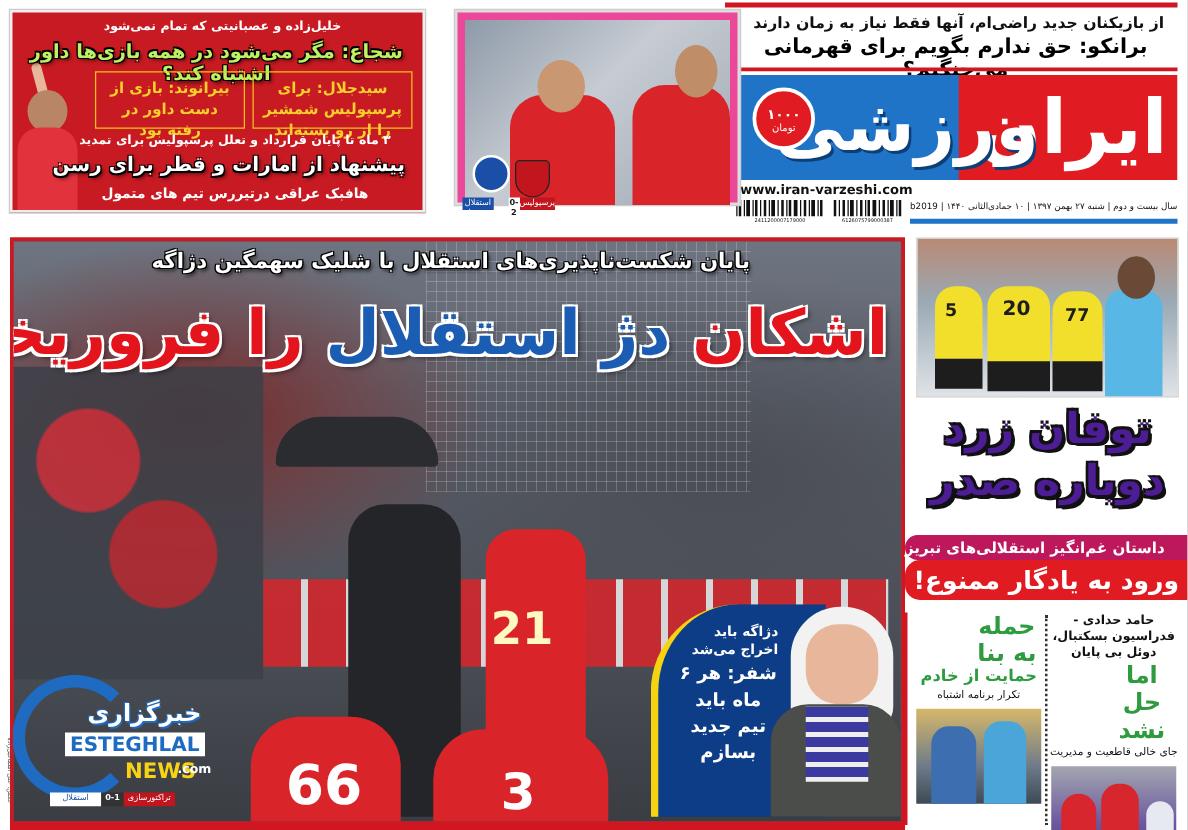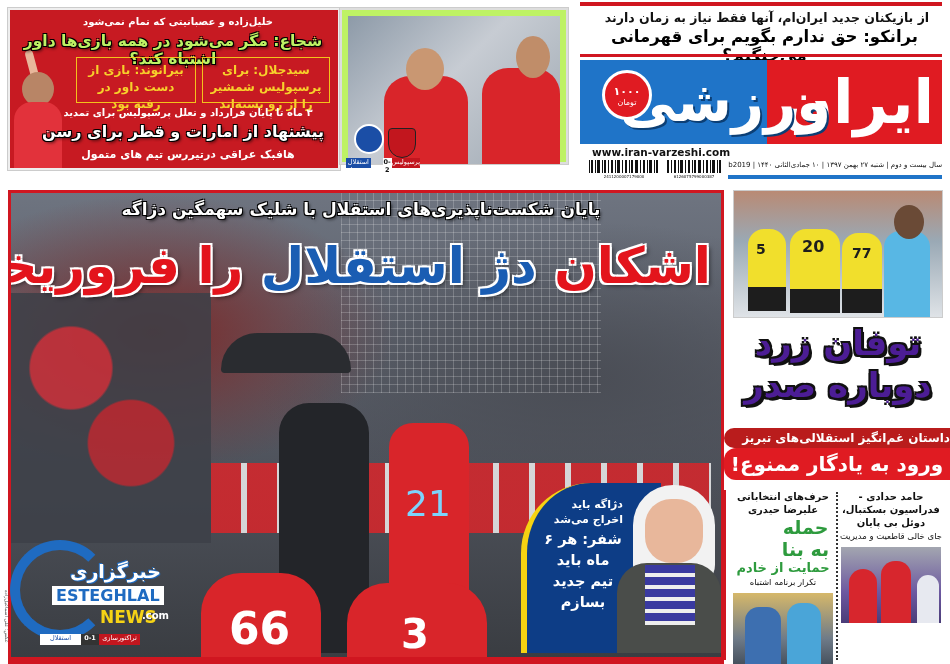--- a/index.html
+++ b/index.html
@@ -36,21 +36,21 @@
   #tl-headline { right: 10px; top: 22px; width: 310px; font-size: 15.5px; color: #bef264; font-weight: bold; }
   .tl-quote { top: 47px; height: 46px; border: 1px solid #f3c21b; color: #f7d02b; font-size: 12px; font-weight: bold; padding: 4px 6px; line-height: 17px; }
   #tl-quote1 { right: 8px; width: 128px; }
   #tl-quote2 { right: 142px; width: 120px; }
   #tl-sub { right: 10px; top: 97px; width: 280px; font-size: 10px; color: #fff; font-weight: bold; }
   #tl-headline2 { right: 10px; top: 112px; width: 290px; font-size: 16px; color: #fff; font-weight: bold; }
   #tl-desc { right: 10px; top: 138px; width: 280px; font-size: 11px; color: #fff; font-weight: bold; }
   #tl-player { left: 4px; top: 40px; width: 48px; height: 118px; }
 
   
-  #tm-frame { left: 340px; top: 8px; width: 228px; height: 156px; background: #bef264; border: 2px solid #ddd; box-shadow: 0 0 0 1px #ccc; }
+  #tm-frame { left: 364px; top: 8px; width: 228px; height: 156px; background: #ec4899; border: 2px solid #ddd; box-shadow: 0 0 0 1px #ccc; }
   #tm-photo { left: 6px; top: 6px; width: 212px; height: 148px; background: linear-gradient(135deg,#8d9aa8 0%,#c7ccd3 45%,#9da7b1 100%); overflow: hidden; }
   .player-shirt { background: #d9252a; }
   #tm-p1 { left: 36px; top: 60px; width: 84px; height: 92px; border-radius: 26px 26px 0 0; }
   #tm-p1-head { left: 58px; top: 32px; width: 38px; height: 42px; border-radius: 50%; background: #c99772; }
   #tm-p2 { left: 134px; top: 52px; width: 78px; height: 100px; border-radius: 26px 26px 0 0; }
   #tm-p2-head { left: 168px; top: 20px; width: 34px; height: 42px; border-radius: 50%; background: #c08d69; }
   #tm-esteghlal-badge { left: 6px; top: 108px; width: 30px; height: 30px; border-radius: 50%; background: #1b4ea6; border: 2px solid #fff; }
   #tm-perspolis-badge { left: 40px; top: 112px; width: 28px; height: 30px; background: #c2161e; border-radius: 4px 4px 14px 14px; border: 1px solid #222; }
   #tm-score { left: 4px; top: 148px; width: 74px; height: 10px; font-size: 6.5px; color: #fff; display: flex; direction: ltr; }
   #tm-score .s-team-a { background: #1b4ea6; flex: 1; text-align: center; }
@@ -63,21 +63,21 @@
     background:
       radial-gradient(ellipse at 20% 30%, #7a2a2a 0%, transparent 30%),
       radial-gradient(ellipse at 80% 40%, #4a4d55 0%, transparent 40%),
       linear-gradient(180deg, #6e7480 0%, #4e525b 60%, #3a3d42 100%); }
   #fence { left: 330px; top: 0; width: 260px; height: 200px; background: repeating-linear-gradient(0deg, rgba(255,255,255,.2) 0 1px, transparent 1px 8px), repeating-linear-gradient(90deg, rgba(255,255,255,.2) 0 1px, transparent 1px 8px); }
   #red-barrier { left: 200px; top: 270px; width: 500px; height: 70px; background: repeating-linear-gradient(90deg,#d9252a 0 30px,#eee 30px 36px); opacity: .85; }
   #fan-crowd-left { left: 0; top: 100px; width: 200px; height: 250px; background: radial-gradient(circle at 30% 30%, #c7303a 0 18%, transparent 19%), radial-gradient(circle at 60% 60%, #b8272f 0 22%, transparent 23%), #3d4048; opacity: .85; }
   #umbrella { left: 210px; top: 140px; width: 130px; height: 40px; background: #2a2c30; border-radius: 60px 60px 6px 6px; }
   #coach { left: 268px; top: 210px; width: 90px; height: 250px; background: #232529; border-radius: 30px 30px 0 0; }
   #player21 { left: 378px; top: 230px; width: 80px; height: 200px; background: #d9252a; border-radius: 24px 24px 0 0; }
-  #player21-num { left: 394px; top: 290px; font-size: 36px; font-weight: normal; color: #7dd3fc; direction: ltr; }
+  #player21-num { left: 382px; top: 290px; font-size: 36px; font-weight: bold; color: #fef9c3; direction: ltr; }
   #player66 { left: 190px; top: 380px; width: 120px; height: 90px; background: #d9252a; border-radius: 40px 40px 0 0; }
   #player66-num { left: 218px; top: 410px; font-size: 44px; font-weight: bold; color: #fff; direction: ltr; }
   #player3 { left: 336px; top: 390px; width: 140px; height: 80px; background: #d9252a; border-radius: 40px 40px 0 0; }
   #player3-num { left: 390px; top: 418px; font-size: 40px; font-weight: bold; color: #fff; direction: ltr; }
 
   #main-kicker { right: 60px; top: 6px; width: 600px; font-size: 17px; color: #fff; font-weight: bold; text-align: center; }
   #main-headline { left: 20px; top: 38px; width: 680px; text-align: center; font-size: 50px; font-weight: bold; line-height: 70px; white-space: nowrap; }
   #main-headline .hl-red { color: #e3141c; }
   #main-headline .hl-blue { color: #1a5db3; }
   #main-headline span { text-shadow: 2px 2px 0 #fff, -2px 2px 0 #fff, 2px -2px 0 #fff, -2px -2px 0 #fff, 3px 3px 4px rgba(0,0,0,.5); }
@@ -107,21 +107,21 @@
 
   
   #rc-photo { left: 733px; top: 190px; width: 210px; height: 128px; border: 1px solid #ccc; background: linear-gradient(180deg,#b98a74 0%, #9aa9b5 40%, #dfe3e7 100%); overflow: hidden; }
   .yplayer { background: #f1df2c; border-radius: 16px 16px 0 0; }
   .yshorts { background: #1d1d1d; }
   .ynum { font-size: 14px; font-weight: bold; color: #1d1d1d; direction: ltr; }
   #rc-bluep { left: 150px; top: 40px; width: 46px; height: 88px; background: #58b7e4; border-radius: 16px 16px 0 0; }
   #rc-bluep-head { left: 160px; top: 14px; width: 30px; height: 34px; border-radius: 50%; background: #6a4a36; }
 
   #rc-headline { left: 733px; top: 322px; width: 210px; text-align: center; font-size: 34px; font-weight: bold; color: #4c1d95; line-height: 42px; text-shadow: 2px 2px 0 #111, -2px 2px 0 #111, 2px -2px 0 #111, -2px -2px 0 #111, 3px 3px 0 #111; }
-  #rc-bluebar { left: 724px; top: 428px; width: 226px; height: 20px; background: #b91c1c; border-radius: 10px 0 0 10px; color: #fff; font-size: 12px; font-weight: bold; text-align: right; line-height: 20px; }
+  #rc-bluebar { left: 724px; top: 428px; width: 226px; height: 20px; background: #be185d; border-radius: 10px 0 0 10px; color: #fff; font-size: 12px; font-weight: bold; text-align: left; line-height: 20px; }
   #rc-redbar { left: 724px; top: 448px; width: 226px; height: 32px; background: #e01b22; border-radius: 12px 0 0 12px; color: #fff; font-size: 20px; font-weight: bold; text-align: center; line-height: 32px; }
 
   .sub-col { top: 490px; width: 106px; height: 170px; text-align: center; }
   #sub-left { left: 730px; }
   #sub-right { left: 838px; }
   #sub-divider { left: 836px; top: 492px; width: 0; height: 168px; border-left: 2px dotted #333; }
   .sub-kicker { font-size: 10px; color: #111; line-height: 13px; font-weight: bold; }
   .sub-line1 { font-size: 12px; color: #2e9b3e; font-weight: bold; margin-top: 3px; }
   .sub-line2 { font-size: 19px; color: #2e9b3e; font-weight: bold; line-height: 22px; margin-left: 45px; }
   .sub-line2b { font-size: 13px; color: #2e9b3e; font-weight: bold; }
@@ -132,21 +132,21 @@
   .person { position: absolute; border-radius: 14px 14px 0 0; }
 
   #left-redstrip { left: 722px; top: 490px; width: 4px; height: 170px; background: #d01620; }
   #bottom-redbar { left: 8px; top: 658px; width: 716px; height: 6px; background: #d01620; }
 </style>
 </head>
 <body>
 
 <div id="masthead" class="abs">
   <div id="mast-topbar" class="abs"></div>
-  <div id="mast-kicker" class="abs c">از بازیکنان جدید ایران‌ام، آنها فقط نیاز به زمان دارند</div>
+  <div id="mast-kicker" class="abs c">از بازیکنان جدید راضی‌ام، آنها فقط نیاز به زمان دارند</div>
   <div id="mast-headline" class="abs c">برانکو: حق ندارم بگویم برای قهرمانی می‌جنگیم؟</div>
   <div id="mast-redline" class="abs"></div>
 
   <div id="logo-block" class="abs">
     <div id="logo-blue" class="abs"></div>
     <div id="logo-red" class="abs"></div>
     <div id="logo-text-iran" class="abs">ایران</div>
     <div id="logo-text-varzeshi" class="abs">ورزشی</div>
     <div id="price-badge" class="abs">
       <span id="price-value">۱۰۰۰</span>
@@ -301,31 +301,31 @@
   <div id="rc-bluep-head" class="abs"></div>
 </div>
 
 <div id="rc-headline" class="abs">توفان زرد دوباره صدر</div>
 <div id="rc-bluebar" class="abs">داستان غم‌انگیز استقلالی‌های تبریز</div>
 <div id="rc-redbar" class="abs">ورود به یادگار ممنوع!</div>
 
 <div id="left-redstrip" class="abs"></div>
 
 <div id="sub-left" class="abs sub-col">
-  <div class="sub-kicker">حرف‌های انتخاباتی علیرضا حیدری</div>
   <div class="sub-line2">حمله به بنا</div>
   <div class="sub-line2b">حمایت از خادم</div>
   <div class="sub-foot">تکرار برنامه اشتباه</div>
   <div id="sub-photo-left" class="sub-photo">
     <div class="person" style="left:12px;top:14px;width:36px;height:62px;background:#3d6fb0"></div>
     <div class="person" style="left:54px;top:10px;width:34px;height:66px;background:#4aa5d8"></div>
   </div>
 </div>
 <div id="sub-divider" class="abs"></div>
 <div id="sub-right" class="abs sub-col">
   <div class="sub-kicker">حامد حدادی - فدراسیون بسکتبال، دوئل بی پایان</div>
+  <div class="sub-line2">اما حل نشد</div>
   <div class="sub-foot">جای خالی قاطعیت و مدیریت</div>
   <div id="sub-photo-right" class="sub-photo">
     <div class="person" style="left:8px;top:22px;width:28px;height:54px;background:#d7262d"></div>
     <div class="person" style="left:40px;top:14px;width:30px;height:62px;background:#d7262d"></div>
     <div class="person" style="left:76px;top:28px;width:22px;height:48px;background:#e7e9f0"></div>
   </div>
 </div>
 
 </body></html>

